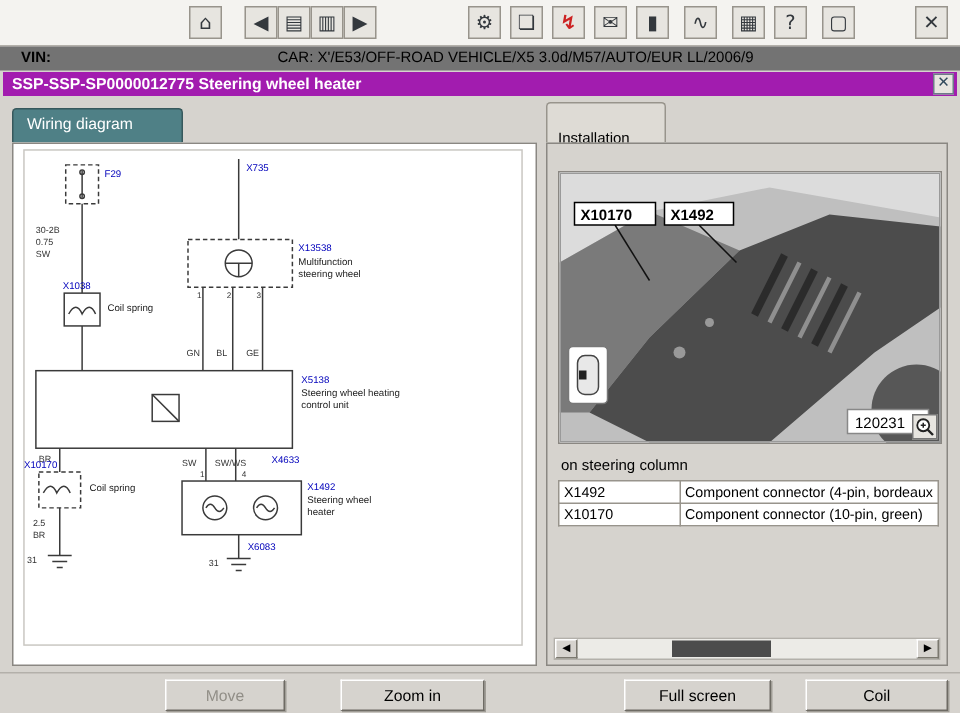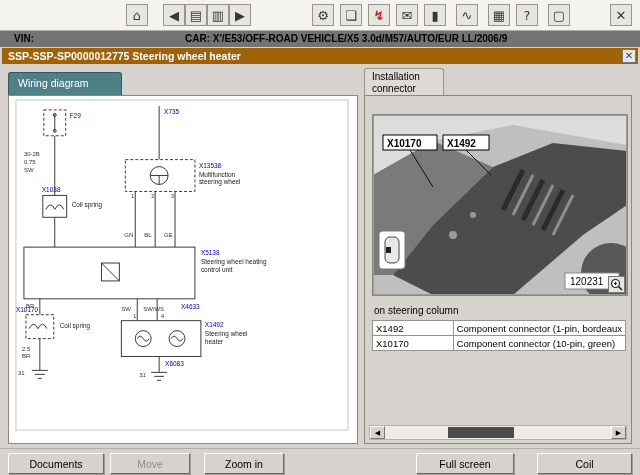--- a/index.html
+++ b/index.html
@@ -11,33 +11,33 @@
   
   .header{position:absolute;top:0;left:0;width:640px;height:30px;background:#f4f3f0;border-bottom:1px solid #b3b0aa}
   .app-title{position:absolute;left:13px;top:2px;font-size:10.5px;font-weight:bold;line-height:13px;white-space:nowrap}
   .tb-btn{position:absolute;top:4px;width:22px;height:22px;box-sizing:border-box;
     background:#e7e5e0;border:1px solid #98948c;font-size:13px;line-height:19px;text-align:center;
     padding:0;color:#33383d;cursor:pointer;font-family:"DejaVu Sans",sans-serif}
   .tb-btn.red{color:#cc2222;font-weight:bold}
   
   .vin-bar{position:absolute;top:31px;left:0;width:640px;height:16px;background:#737373;font-size:10px;line-height:16px}
   .vin-label{position:absolute;left:14px;font-weight:bold}
-  .car-line{position:absolute;left:185px;font-weight:bold;white-space:nowrap}
+  .car-line{position:absolute;left:185px;font-weight:normal;white-space:nowrap}
   
   .title-bar{position:absolute;top:48px;left:2px;width:636px;height:16px;box-sizing:border-box;
-    background:#a16207;color:#fff;font-size:10.5px;font-weight:bold;line-height:16px;padding-left:6px}
+    background:#a21caf;color:#fff;font-size:10.5px;font-weight:bold;line-height:16px;padding-left:6px}
   .close-btn{position:absolute;right:2px;top:1px;width:14px;height:14px;box-sizing:border-box;
     background:#e7e5e0;border:1px solid #6d7b88;color:#31495c;font-size:10px;line-height:12px;text-align:center;padding:0;cursor:pointer}
   
   .tab-left{position:absolute;left:8px;top:72px;width:114px;height:23px;box-sizing:border-box;
     background:#4f8086;color:#fff;border:1px solid #37585c;border-bottom:none;border-radius:3px 3px 0 0;
     font-size:10.5px;line-height:21px;padding-left:9px}
   .tab-right{position:absolute;left:364px;top:68px;width:80px;height:27px;box-sizing:border-box;
     background:#dedbd5;color:#000;border:1px solid #98948c;border-bottom:none;border-radius:3px 3px 0 0;
-    font-size:10px;line-height:12px;padding:2px 0 0 7px}
+    font-size:10px;line-height:12px;padding:18px 0 0 7px}
   
   .panel-left{position:absolute;left:8px;top:95px;width:350px;height:349px;box-sizing:border-box;
     background:#fff;border:1px solid #8a8782}
   .panel-right{position:absolute;left:364px;top:95px;width:268px;height:349px;box-sizing:border-box;
     background:#d6d3ce;border:1px solid #8a8782}
   .photo-frame{position:absolute;left:7px;top:18px;width:256px;height:182px;box-sizing:border-box;
     background:#fff;border:1px solid #8a8782}
   .zoom-btn{position:absolute;right:2px;bottom:2px;width:17px;height:17px;box-sizing:border-box;
     background:#e7e5e0;border:1px solid #777;padding:0;cursor:pointer}
   .photo-caption{position:absolute;left:9px;top:209px;font-size:10px}
@@ -239,35 +239,34 @@
       </svg>
     </button>
   </div>
 
   <div class="photo-caption">on steering column</div>
 
   <table class="conn">
     <tbody>
         <tr>
       <td class="c-code">X1492</td>
-      <td>Component connector (1-pin, bordeaux</td>
+      <td>Component connector (4-pin, bordeaux</td>
     </tr>
     <tr>
       <td class="c-code">X10170</td>
       <td>Component connector (10-pin, green)</td>
     </tr>
   </tbody>
     </table>
 
   <div class="hscroll">
     <button class="hs-btn" style="left:0">◀</button>
     <div class="hs-thumb"></div>
     <button class="hs-btn" style="right:0">▶</button>
   </div>
 </div>
 
 <div class="footer">
-  <button class="fbtn" style="left:8px;width:96px">Documents</button>
   <button class="fbtn" style="left:110px;width:80px" disabled="">Move</button>
-  <button class="fbtn" style="left:204px;width:80px">Zoom in</button>
+  <button class="fbtn" style="left:227px;width:96px">Zoom in</button>
   <button class="fbtn" style="left:416px;width:98px">Full screen</button>
   <button class="fbtn" style="left:537px;width:95px">Coil</button>
 </div>
 
 </body></html>

